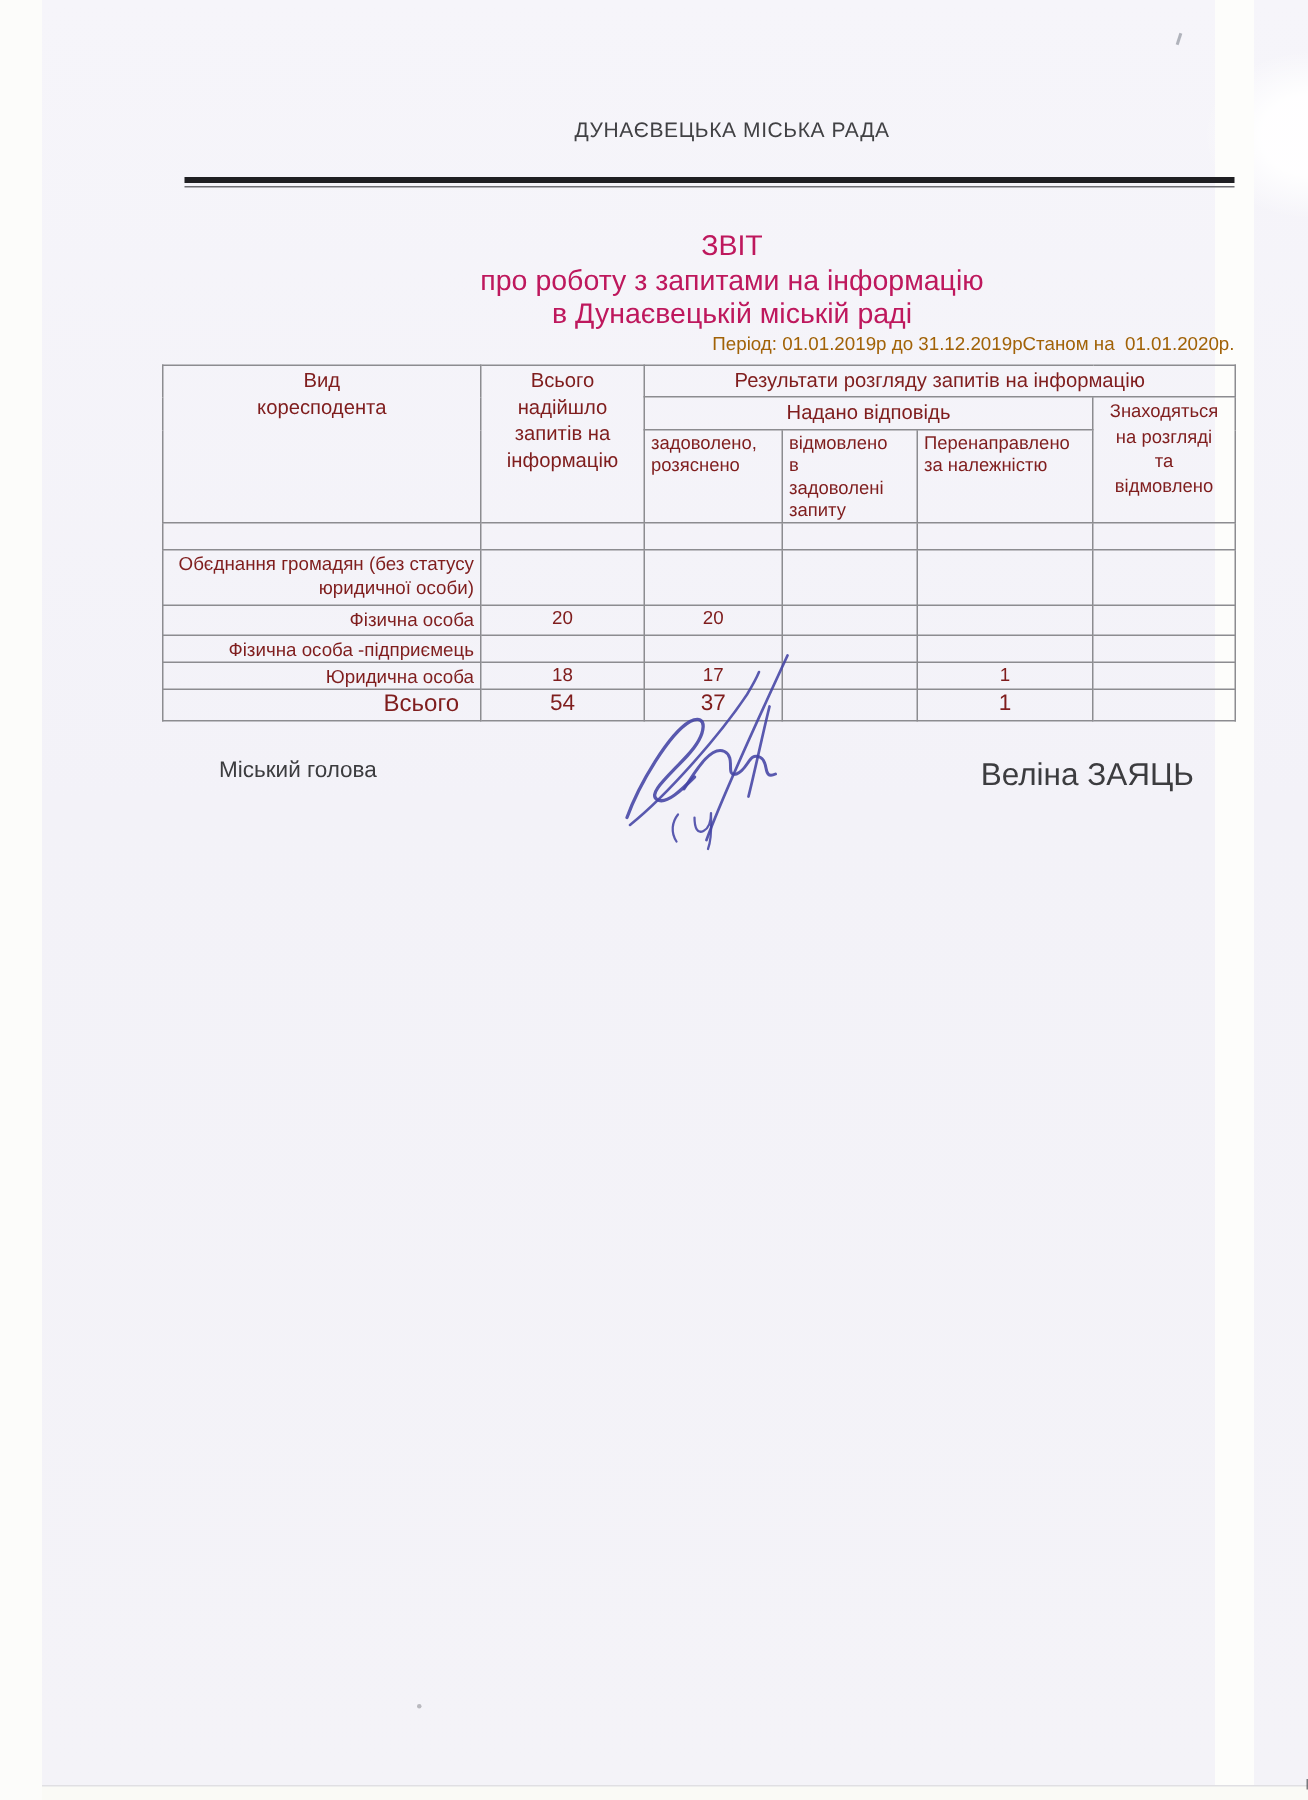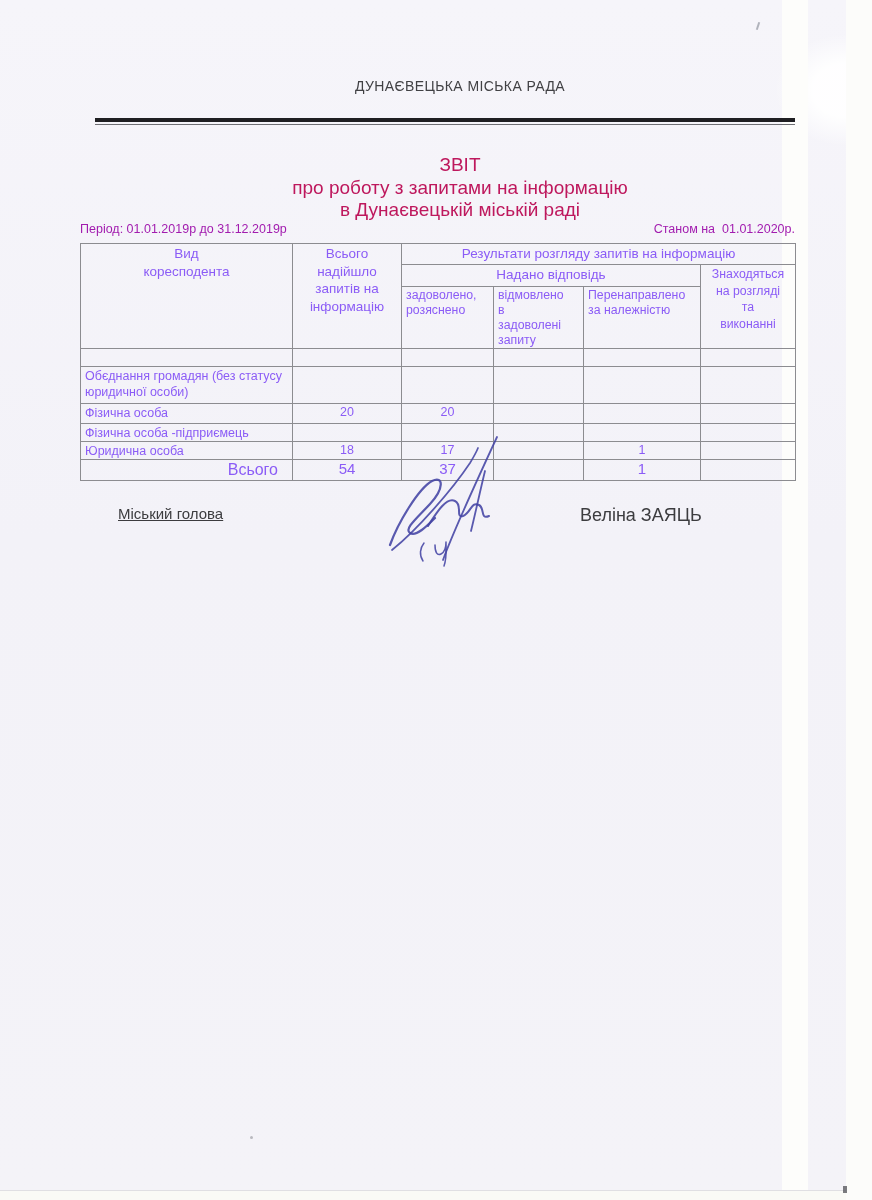--- a/index.html
+++ b/index.html
@@ -5,21 +5,21 @@
   :root{
     --paper:#f4f3f8; --paper_edge:#fcfcfa; --text:#3d3d40; --border:#8c8c90;
     --rule:#1f1f22; --ink:#4343a4;
   }
   html,body{margin:0;padding:0;}
   body{
     width:872px;height:1200px;overflow:hidden;
     font-family:"Liberation Sans","DejaVu Sans",sans-serif;
     color:var(--text);background:var(--paper_edge);
   }
-  .scan{position:relative;width:808px;height:1200px;}
+  .scan{position:relative;width:808px;height:1200px;margin-left:28px;}
   .paper{
     position:absolute;left:0;top:0;width:846px;height:1191px;
     background:
       radial-gradient(95px 75px at 100% 90px, rgba(255,255,255,0.95) 35%, rgba(255,255,255,0) 75%),
       linear-gradient(180deg,#f6f5fa 0%,#f3f2f8 45%,#f4f3f8 100%);
   }
   .right-strip{position:absolute;right:0;top:0;width:26px;height:1200px;background:#fdfdfb;}
   .bottom-strip{position:absolute;left:0;bottom:0;width:846px;height:9px;background:#fafaf6;border-top:1px solid #e0dfe3;}
 
   .org-title{
@@ -29,45 +29,45 @@
   .rule{position:absolute;left:95px;top:118px;width:700px;}
   .rule-thick{height:4px;background:var(--rule);}
   .rule-thin{height:1px;background:#6f6f74;margin-top:2px;}
 
   .report-titles{
     position:absolute;left:48px;top:154px;width:824px;text-align:center;
     font-size:19px;line-height:22.5px;color:#be185d;white-space:pre-line;
   }
   .meta-row{
     position:absolute;left:80px;top:222px;width:715px;
-    display:flex;justify-content:space-between;
-    font-size:12.5px;white-space:pre;color:#a21caf;gap:36px;
+    display:flex;justify-content:flex-end;
+    font-size:12.5px;white-space:pre;color:#a16207;
   }
 
   table.report{
     position:absolute;left:80px;top:243px;
     border-collapse:collapse;table-layout:fixed;
-    font-size:12.5px;color:#8b5cf6;
+    font-size:12.5px;color:#7f1d1d;
   }
   table.report th, table.report td{
     border:1px solid var(--border);
     padding:1px 4px 0 4px;vertical-align:top;
     white-space:pre-line;overflow:hidden;
     font-weight:normal;
   }
   th.th-big{font-size:13.5px;line-height:17.5px;text-align:center;padding-top:3px;}
   th.th-small{font-size:12.3px;line-height:15px;text-align:left;padding-top:2px;}
   th.th-pending{font-size:12.3px;line-height:16.5px;text-align:center;padding-top:2px;}
-  td.c-label{text-align:left;padding-left:6px;line-height:16px;}
+  td.c-label{text-align:right;padding-left:6px;line-height:16px;}
   td.c-num{text-align:center;}
   tr.total-row td{font-size:15px;padding-top:0;}
   tr.total-row td.c-total-label{text-align:right;font-size:16px;padding-right:14px;line-height:20px;}
 
-  .sig-left{position:absolute;left:118px;top:505px;font-size:15px;color:#3c3c3f;text-decoration:underline;}
-  .sig-right{position:absolute;left:580px;top:505px;width:188px;text-align:left;font-size:18px;color:#3c3c3f;}
+  .sig-left{position:absolute;left:118px;top:505px;font-size:15px;color:#3c3c3f;}
+  .sig-right{position:absolute;left:580px;top:505px;width:188px;text-align:right;font-size:21px;color:#3c3c3f;}
   .sig-ink{position:absolute;left:372px;top:425px;width:140px;height:145px;}
   .sig-ink path{fill:none;stroke:var(--ink);stroke-linecap:round;stroke-linejoin:round;opacity:0.88;}
 
   .mark-pen{position:absolute;left:757px;top:22px;width:2px;height:8px;background:#8a8f9a;opacity:0.65;transform:rotate(18deg);}
   .mark-speck{position:absolute;left:250px;top:1136px;width:3px;height:3px;background:#b9b9bf;border-radius:50%;}
   .mark-edge{position:absolute;left:843px;top:1186px;width:4px;height:7px;background:#5a5a60;opacity:0.8;}
 </style>
 </head>
 <body>
 
@@ -109,21 +109,21 @@
 надійшло
 запитів на
 інформацію</th>
         <th class="th-big" colspan="4">Результати розгляду запитів на інформацію</th>
       </tr>
       <tr style="height:22px">
         <th class="th-big" colspan="3">Надано відповідь</th>
         <th class="th-pending" rowspan="2">Знаходяться
 на розгляді
 та
-виконанні</th>
+відмовлено</th>
       </tr>
       <tr style="height:57px">
         <th class="th-small">задоволено,
 розяснено</th>
         <th class="th-small">відмовлено
 в
 задоволені
 запиту</th>
         <th class="th-small">Перенаправлено
 за належністю</th>

